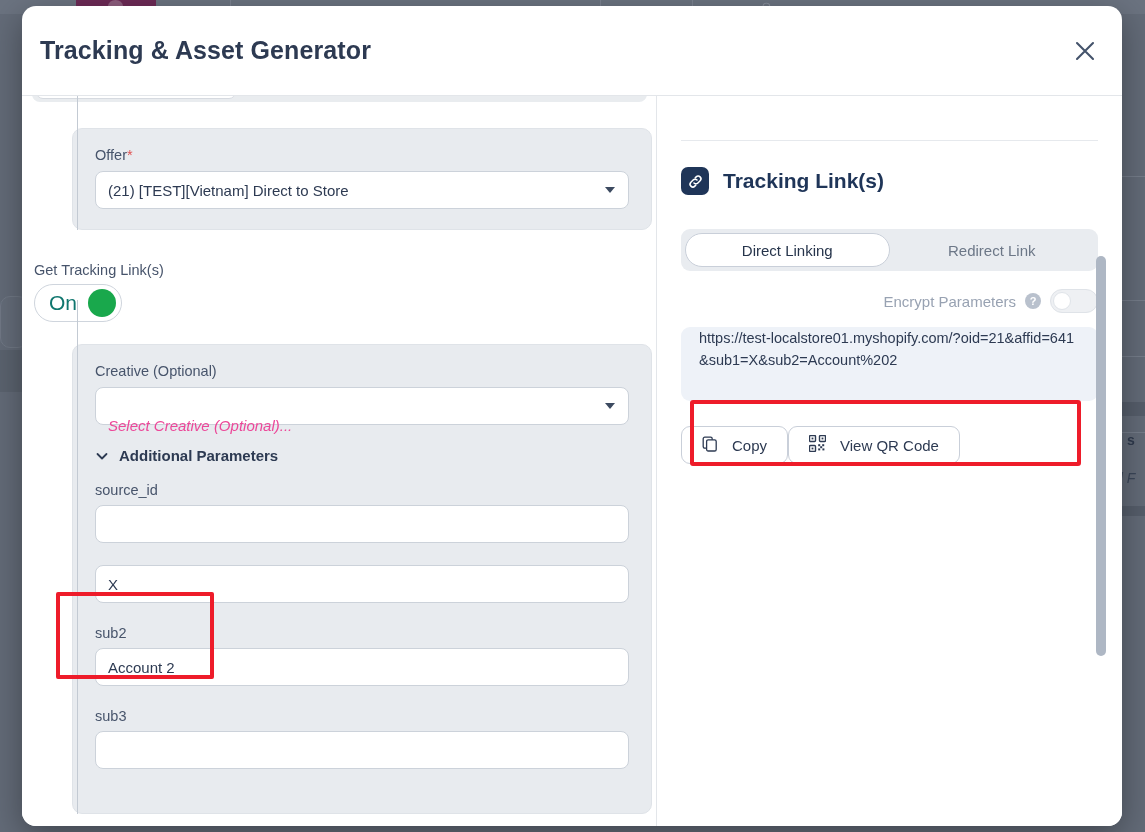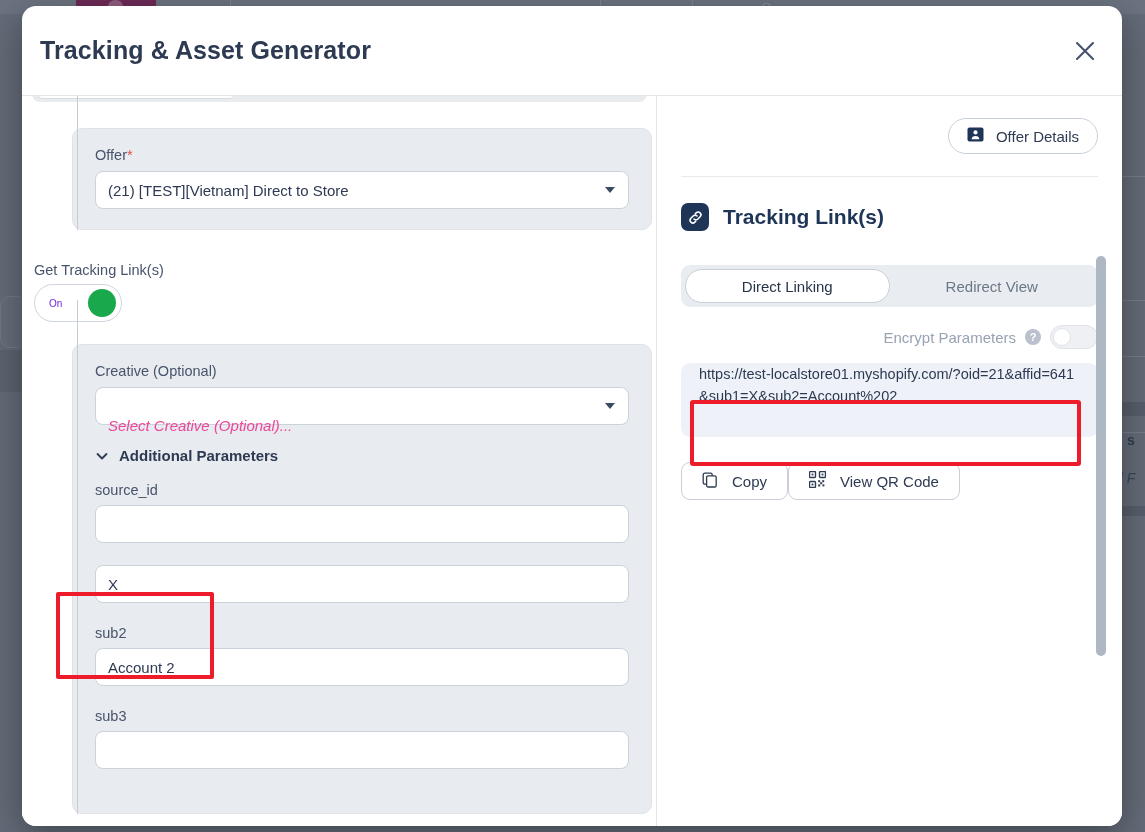--- a/index.html
+++ b/index.html
@@ -119,21 +119,21 @@
   }
   .toggle {
     margin-left: 12px;
     width: 88px; height: 38px;
     border: 1px solid #cfd5dd; border-radius: 19px;
     background: #fff;
     display: flex; align-items: center; justify-content: space-between;
     padding: 0 5px 0 14px;
     cursor: pointer;
   }
-  .toggle-text { font-size: 10px; color: #6d28d9; }
+  .toggle-text { font-size: 21px; color: #0f766e; }
   .toggle-knob { width: 28px; height: 28px; border-radius: 50%; background: #19a84c; }
 
   .branch { position: relative; padding-left: 50px; }
   .branch:before {
     content: ""; position: absolute;
     left: 55px; top: -22px; width: 1px; bottom: 0;
     background: #c3cad3;
   }
 
   .accordion-row {
@@ -351,51 +351,39 @@
             </div>
 
           </div>
         </div>
 
       </div>
     </div>
 
     <div class="right-pane">
 
-      <div class="offer-details-row">
-        <div class="btn">
-          <span>
-            <svg width="17" height="15" viewBox="0 0 17 15" aria-hidden="true">
-              <rect x="0.5" y="0.5" width="16" height="14" rx="2" fill="#1f3558"></rect>
-              <circle cx="8.5" cy="5.4" r="2.1" fill="#fff"></circle>
-              <path d="M4.6 12.2c0-2.1 1.8-3.3 3.9-3.3s3.9 1.2 3.9 3.3z" fill="#fff"></path>
-            </svg>
-          </span>
-          <span>Offer Details</span>
-        </div>
-      </div>
 
       <div class="divider"></div>
 
       <div class="section-head">
         <span class="section-icon">
           <svg width="17" height="17" viewBox="0 0 20 20" aria-hidden="true">
             <path d="M8.2 11.8a3.2 3.2 0 0 0 4.6 0l2.6-2.6a3.2 3.2 0 0 0-4.6-4.6l-1.1 1.1" stroke="#fff" stroke-width="1.8" fill="none" stroke-linecap="round"></path>
             <path d="M11.8 8.2a3.2 3.2 0 0 0-4.6 0l-2.6 2.6a3.2 3.2 0 0 0 4.6 4.6l1.1-1.1" stroke="#fff" stroke-width="1.8" fill="none" stroke-linecap="round"></path>
           </svg>
         </span>
         <span class="section-title">Tracking Link(s)</span>
       </div>
 
       <div class="tabbar">
         <div class="tab active">
           <span>Direct Linking</span>
         </div>
         <div class="tab">
-          <span>Redirect View</span>
+          <span>Redirect Link</span>
         </div>
       </div>
 
       <div class="encrypt-row">
         <span class="encrypt-label">Encrypt Parameters</span>
         <span class="q-badge">?</span>
         <span class="mini-toggle">
           <span class="mini-knob"></span>
         </span>
       </div>

